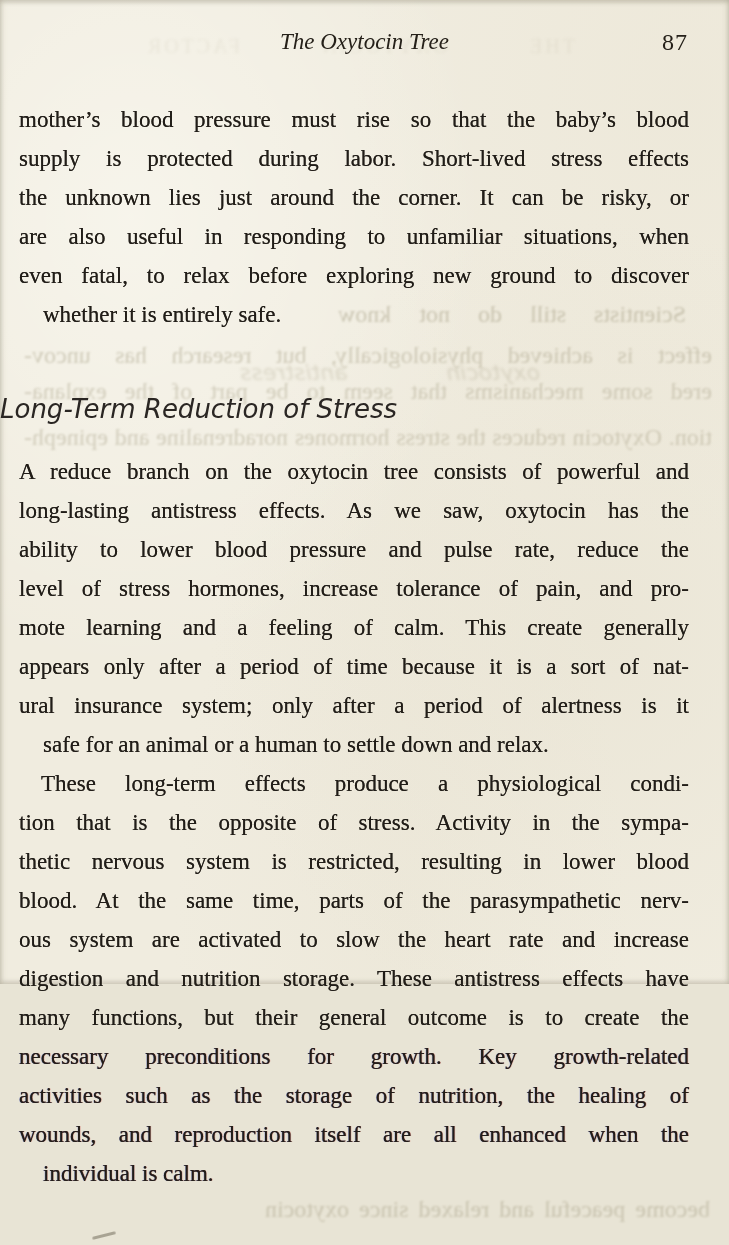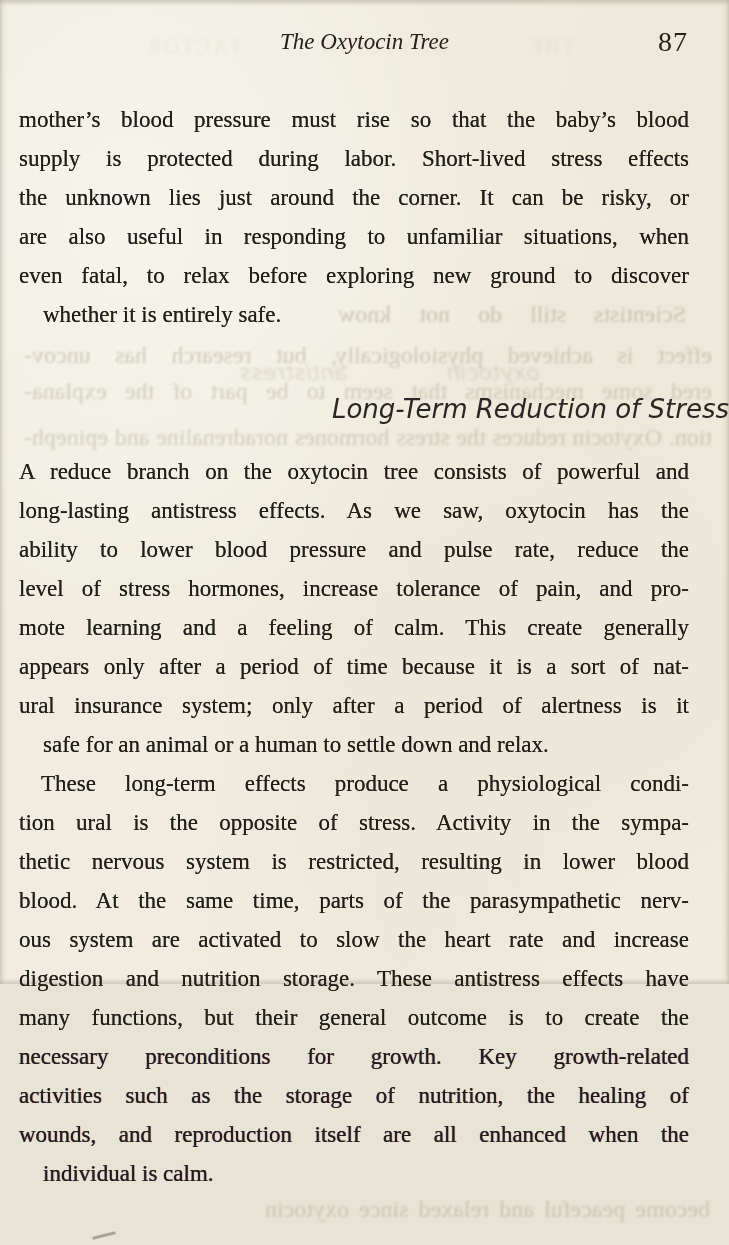--- a/index.html
+++ b/index.html
@@ -20,33 +20,33 @@
     font-family:"Liberation Serif","DejaVu Serif",serif;
     color:#211d18;
   }
   .running-header{
     position:absolute;top:28px;left:0;width:729px;height:30px;
     font-style:italic;font-size:23px;line-height:28px;text-align:center;
     color:#252019;
   }
   .page-number{
     position:absolute;top:0;right:41px;
-    font-style:normal;font-size:28px;line-height:28px;letter-spacing:1px;
+    font-style:normal;font-size:24px;line-height:28px;letter-spacing:1px;
   }
   .para{
     position:absolute;left:19px;width:670px;
     font-size:23px;line-height:39px;
     text-shadow:0 0 .5px rgba(33,29,24,.85);
   }
   .para-1{top:100px;}
   .section-heading{
     position:absolute;top:392px;left:0;width:729px;margin:0;
     font-family:"DejaVu Sans","Liberation Sans",sans-serif;
     font-style:italic;font-weight:400;font-size:26px;line-height:34px;
-    text-align:right;color:#2a2623;letter-spacing:0px;
+    text-align:left;color:#2a2623;letter-spacing:0px;
   }
   .para-23{top:452px;}
   .line{height:39px;text-align:justify;text-align-last:justify;white-space:nowrap;}
   .line.last-line{text-align-last:left;margin-left:24px;}
   .para-3 .line:first-child{text-indent:22px;}
   .para-3 .line:nth-child(n+8){
     text-shadow:.7px 0 0 rgba(190,45,40,.30), -.7px 0 0 rgba(45,70,195,.30), 0 0 .5px rgba(33,29,24,.8);
   }
   .ghost{
     position:absolute;transform:scaleX(-1);
@@ -111,21 +111,21 @@
         <div class="line">long-lasting antistress effects. As we saw, oxytocin has the</div>
         <div class="line">ability to lower blood pressure and pulse rate, reduce the</div>
         <div class="line">level of stress hormones, increase tolerance of pain, and pro-</div>
         <div class="line">mote learning and a feeling of calm. This create generally</div>
         <div class="line">appears only after a period of time because it is a sort of nat-</div>
         <div class="line">ural insurance system; only after a period of alertness is it</div>
         <div class="line last-line">safe for an animal or a human to settle down and relax.</div>
       </div>
     <div class="para-3">
         <div class="line">These long-term effects produce a physiological condi-</div>
-        <div class="line">tion ural is the opposite of stress. Activity in the sympa-</div>
+        <div class="line">tion that is the opposite of stress. Activity in the sympa-</div>
         <div class="line">thetic nervous system is restricted, resulting in lower blood</div>
         <div class="line">blood. At the same time, parts of the parasympathetic nerv-</div>
         <div class="line">ous system are activated to slow the heart rate and increase</div>
         <div class="line">digestion and nutrition storage. These antistress effects have</div>
         <div class="line">many functions, but their general outcome is to create the</div>
         <div class="line">necessary preconditions for growth. Key growth-related</div>
         <div class="line">activities such as the storage of nutrition, the healing of</div>
         <div class="line">wounds, and reproduction itself are all enhanced when the</div>
         <div class="line last-line">individual is calm.</div>
       </div>

